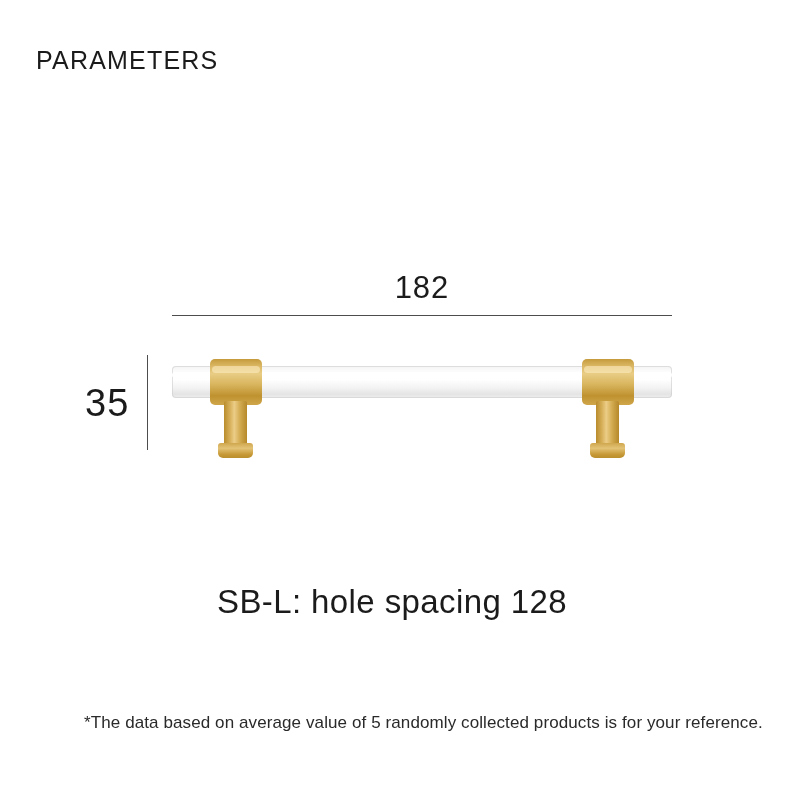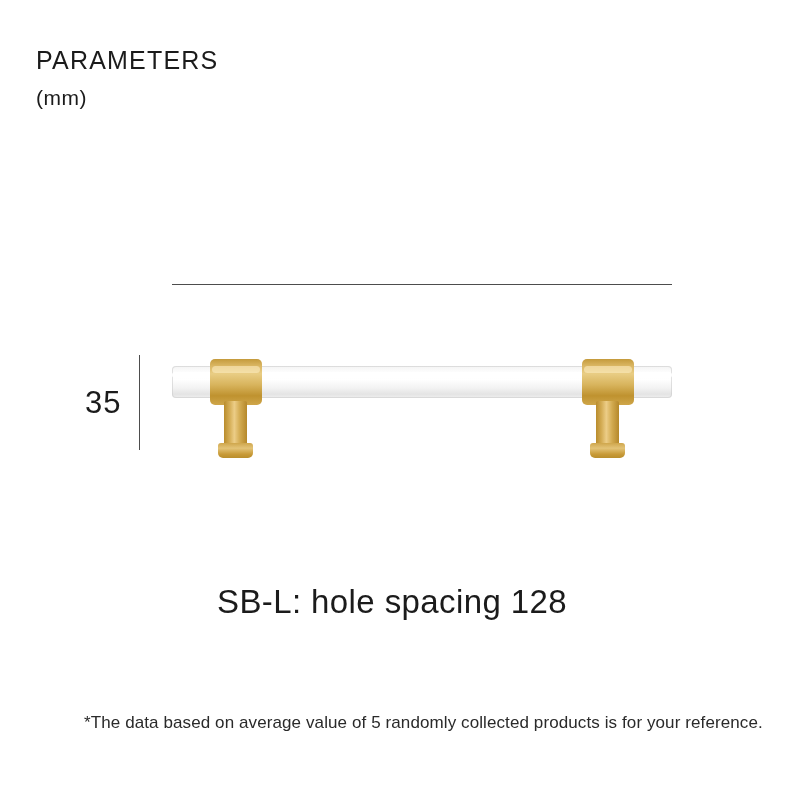--- a/index.html
+++ b/index.html
@@ -60,21 +60,21 @@
   
   #dim-height {
     position: absolute;
     left: 85px;
     top: 355px;
     height: 95px;
     display: flex;
     align-items: center;
   }
   #dim-height .value {
-    font-size: 31px;
+    font-size: 38px;
     color: #1b1b1b;
     letter-spacing: 1px;
     line-height: 1;
     margin-right: 18px;
   }
   #dim-height .rule {
     width: 1px;
     height: 95px;
     background: #4d4d4d;
   }
@@ -201,24 +201,24 @@
     letter-spacing: 0.1px;
     color: #2a2a2a;
     margin-left: 37px;
   }
 </style>
 </head>
 <body>
 
 <div id="header">
   <div class="title">PARAMETERS</div>
-  <div class="unit">(mm)</div>
 </div>
 
 <div id="dim-width">
+  <div class="value">182</div>
   <div class="rule"></div>
 </div>
 
 <div id="dim-height">
   <div class="value">35</div>
   <div class="rule"></div>
 </div>
 
 <div id="product">
   <div class="bar"></div>

